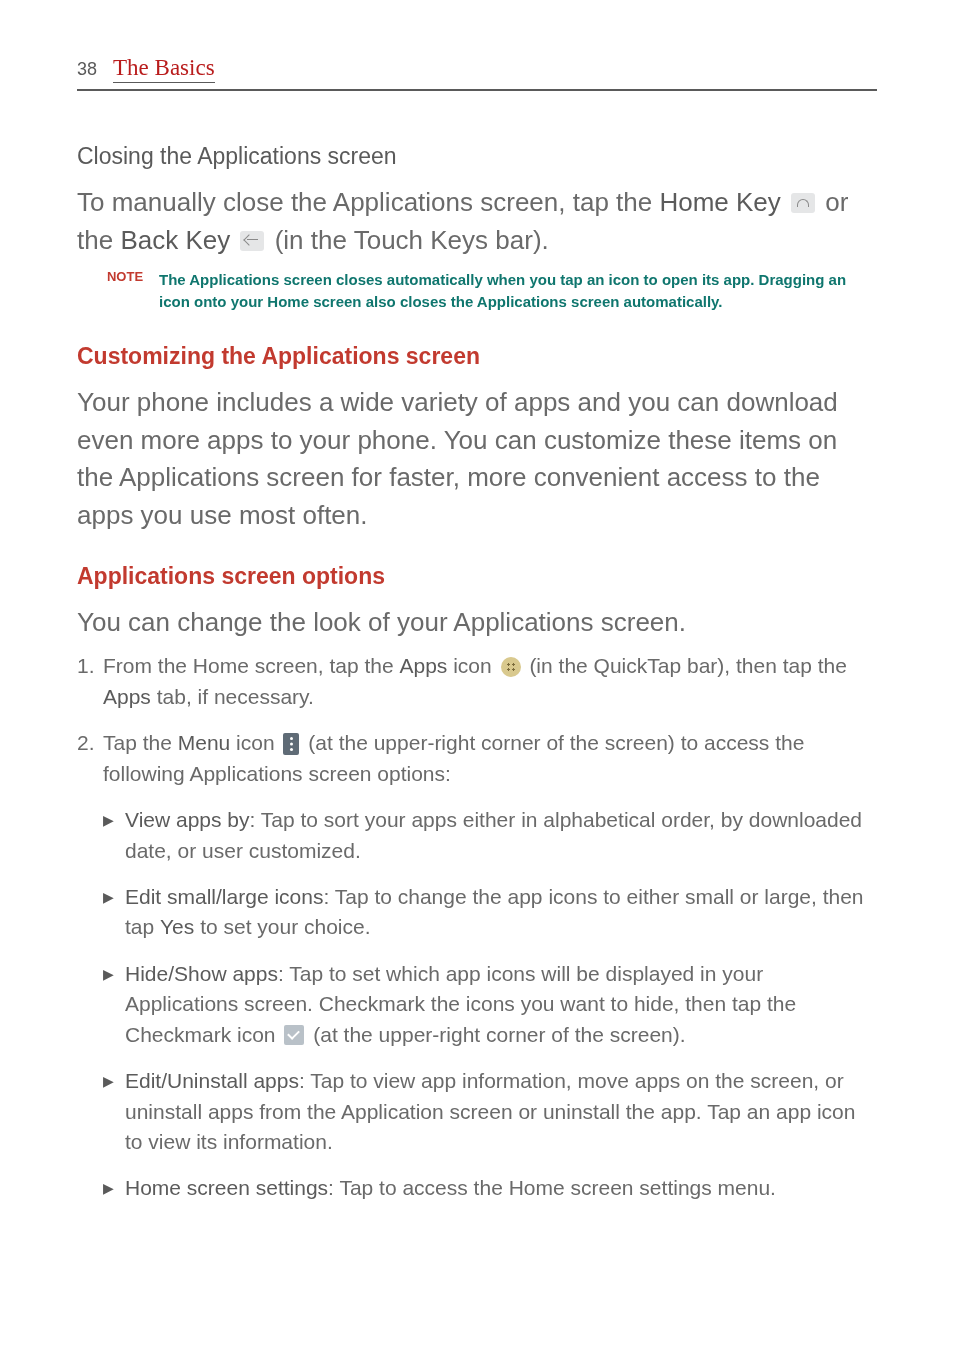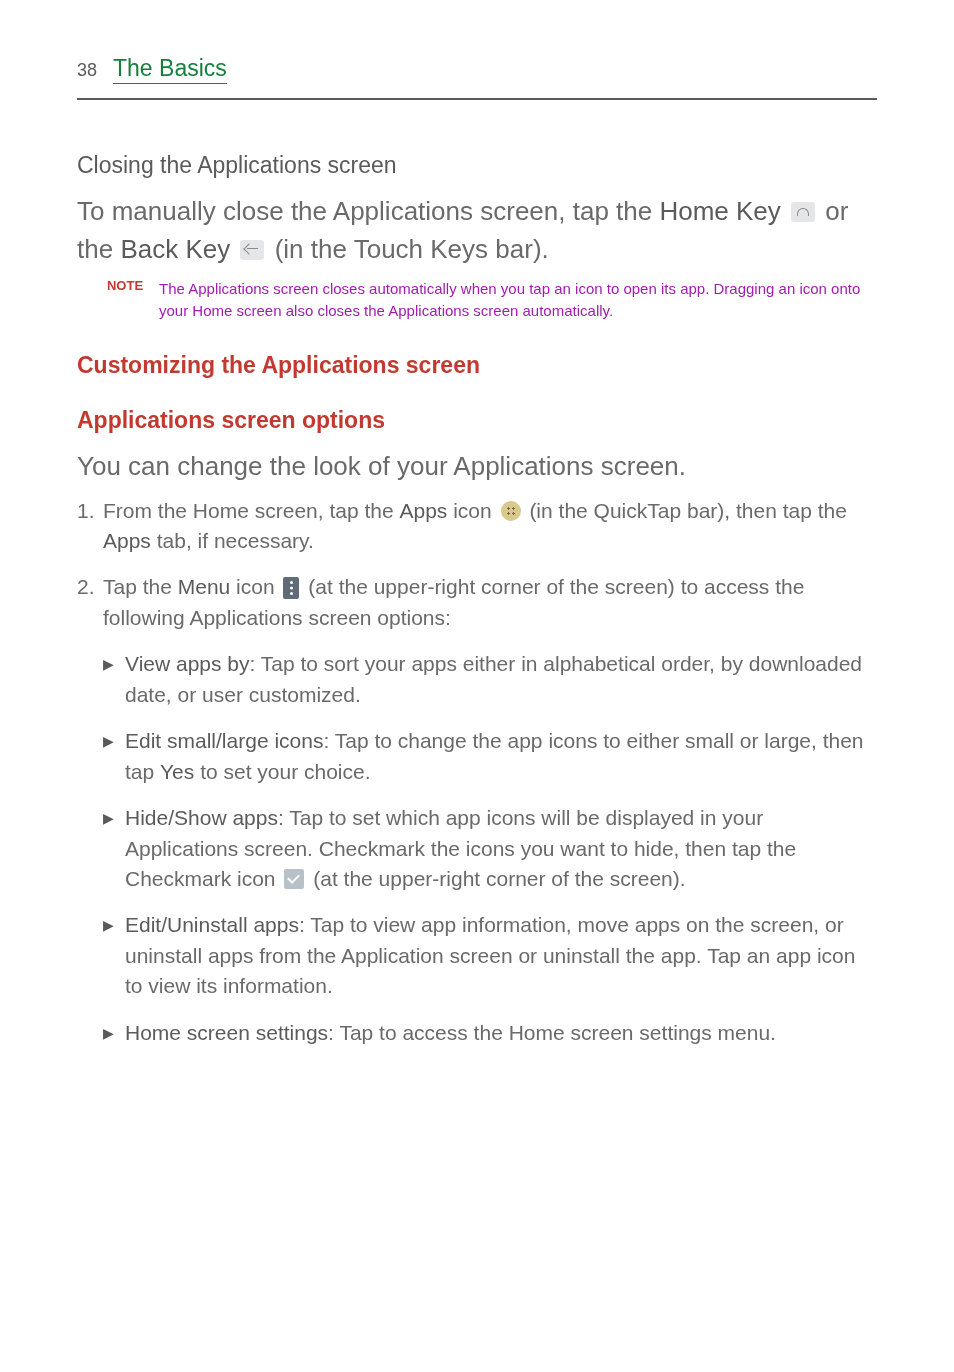--- a/index.html
+++ b/index.html
@@ -11,35 +11,36 @@
     color: #5a5a5a;
     position: relative;
   }
   .page {
     padding: 55px 77px 60px 77px;
   }
   .header {
     display: flex;
     align-items: baseline;
     border-bottom: 2px solid #5a5a5a;
-    padding-bottom: 14px;
+    padding-bottom: 6px;
     margin-bottom: 52px;
   }
   .page-num {
     font-size: 18px;
     color: #5a5a5a;
     margin-right: 16px;
     font-weight: 400;
   }
   .header-title {
     font-size: 23px;
-    color: #15803d;
+    color: #b91c1c;
     font-weight: 400;
     border-bottom: 1px solid #5a5a5a;
     padding-bottom: 1px;
+    font-family: Liberation Serif, serif;
   }
   .h2 {
     font-size: 23px;
     color: #5a5a5a;
     font-weight: 400;
     margin-bottom: 14px;
   }
   .h2-red {
     font-size: 23px;
     color: #c23a2f;
@@ -60,23 +61,23 @@
   }
   .note-label {
     color: #c23a2f;
     font-size: 13px;
     font-weight: 700;
     flex: 0 0 68px;
     text-align: center;
   }
   .note-text {
     font-size: 15px;
-    color: #a21caf;
-    line-height: 1.45;
-    font-weight: 400;
+    color: #0f766e;
+    line-height: 1.45;
+    font-weight: 700;
   }
   .section-gap { margin-top: 28px; }
   .ol-item {
     display: flex;
     font-size: 21px;
     line-height: 1.45;
     color: #6a6a6a;
     margin-bottom: 16px;
     font-weight: 300;
   }
@@ -203,20 +204,21 @@
     <span class="icon icon-home"></span><span> or the </span><span class="bold">Back Key</span>
     <span class="icon icon-back"></span><span> (in the Touch Keys bar).</span>
   </p>
 
   <div class="note-block">
     <div class="note-label">NOTE</div>
     <div class="note-text">The Applications screen closes automatically when you tap an icon to open its app. Dragging an icon onto your Home screen also closes the Applications screen automatically.</div>
   </div>
 
   <div class="h2-red">Customizing the Applications screen</div>
+  <p class="para">Your phone includes a wide variety of apps and you can download even more apps to your phone. You can customize these items on the Applications screen for faster, more convenient access to the apps you use most often.</p>
 
   <div class="h2-red section-gap">Applications screen options</div>
   <p class="para">You can change the look of your Applications screen.</p>
 
   <div class="ol-item">
     <div class="ol-marker">1.</div>
     <div>
       <span>From the Home screen, tap the </span><span class="bold">Apps</span><span> icon </span><span class="icon icon-apps"></span><span> (in the QuickTap bar), then tap the </span><span class="bold">Apps</span><span> tab, if necessary.</span>
     </div>
   </div>

